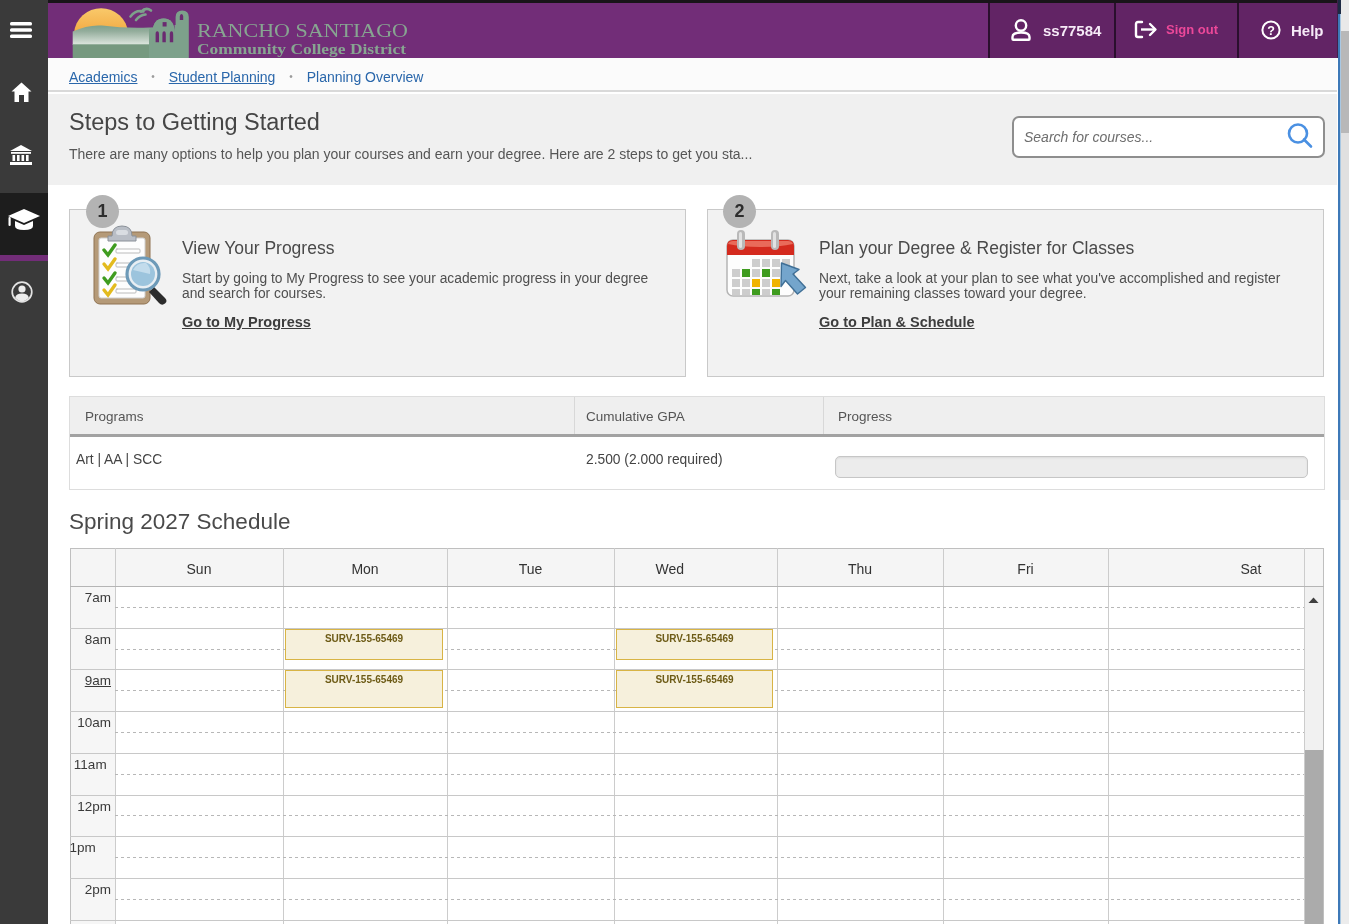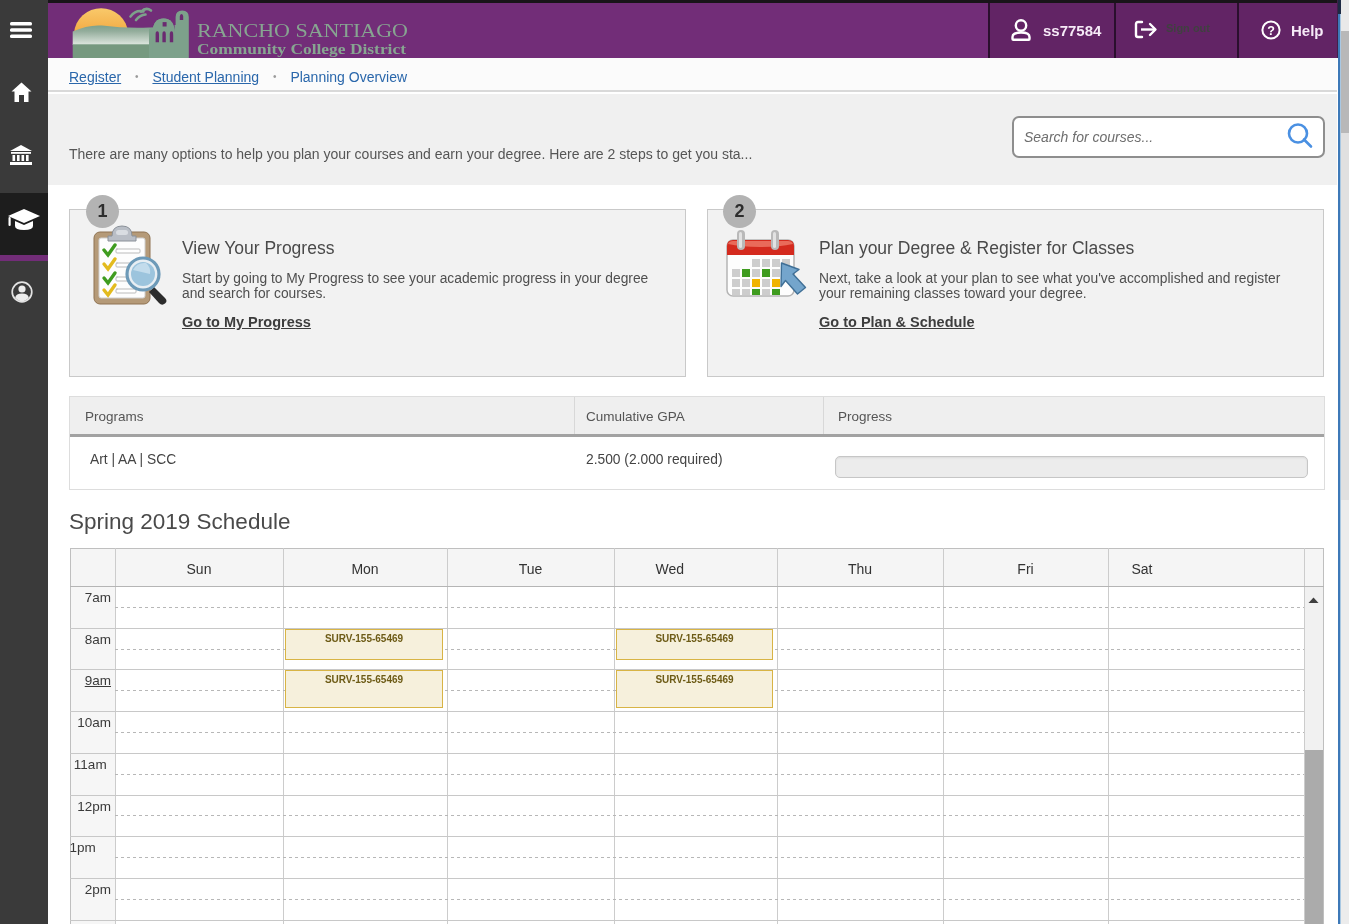--- a/index.html
+++ b/index.html
@@ -59,21 +59,21 @@
     <circle cx="12" cy="7.5" r="5.2" fill="none" stroke="#fff" stroke-width="2.4"></circle>
     <path d="M3.5 21 L3.5 19 Q3.5 14.5 12 14.5 Q20.5 14.5 20.5 19 L20.5 21 Q20.5 21.8 19.7 21.8 L4.3 21.8 Q3.5 21.8 3.5 21 Z" fill="none" stroke="#fff" stroke-width="2.4" stroke-linejoin="round"></path>
   </svg>
   <div class="abs" style="left:1043px;top:22px;font-size:15px;font-weight:bold;color:#f6eaf7;">ss77584</div>
 
   <svg class="abs" style="left:1134px;top:20px;" width="26" height="19" viewBox="0 0 26 19">
     <path d="M8 2 L4 2 Q2 2 2 4 L2 15 Q2 17 4 17 L8 17" fill="none" stroke="#fff" stroke-width="2.4" stroke-linecap="round"></path>
     <line x1="7" y1="9.5" x2="21" y2="9.5" stroke="#fff" stroke-width="2.4"></line>
     <path d="M16 4 L21.5 9.5 L16 15" fill="none" stroke="#fff" stroke-width="2.4" stroke-linecap="round" stroke-linejoin="round"></path>
   </svg>
-  <div class="abs" style="left:1166px;top:22px;font-size:11px;font-weight:bold;color:#404040;">Sign out</div>
+  <div class="abs" style="left:1166px;top:22px;font-size:13px;font-weight:bold;color:#ec4899;">Sign out</div>
 
   <svg class="abs" style="left:1261px;top:20px;" width="20" height="20" viewBox="0 0 20 20">
     <circle cx="10" cy="10" r="8.6" fill="none" stroke="#fff" stroke-width="2"></circle>
     <text x="10" y="14.5" text-anchor="middle" font-size="12.5" font-weight="bold" fill="#fff" font-family="Liberation Sans, sans-serif">?</text>
   </svg>
   <div class="abs" style="left:1291px;top:22px;font-size:15px;font-weight:bold;color:#f6eaf7;text-align:right;">Help</div>
 
   <div class="abs" style="left:0;top:0;width:48px;height:924px;background:#3a3a3a;"></div>
 
   <svg class="abs" style="left:10px;top:22px;" width="22" height="17" viewBox="0 0 22 17">
@@ -105,28 +105,29 @@
   </svg>
 
   <svg class="abs" style="left:11px;top:281px;" width="22" height="22" viewBox="0 0 22 22">
     <circle cx="11" cy="11" r="9.8" fill="none" stroke="#e2e2e2" stroke-width="1.7"></circle>
     <circle cx="11" cy="8" r="3.6" fill="#ececec"></circle>
     <path d="M4.2 16.8 Q5 12.6 11 12.6 Q17 12.6 17.8 16.8 Q14.8 20.2 11 20.2 Q7.2 20.2 4.2 16.8 Z" fill="#ececec"></path>
   </svg>
 
   <div class="abs" style="left:48px;top:58px;width:1289px;height:34px;background:#fbfbfb;border-bottom:2px solid #d9d9d9;"></div>
   <div class="abs" style="left:69px;top:69px;font-size:14px;color:#2a67ab;">
-    <span style="text-decoration:underline;">Register</span>
+    <span style="text-decoration:underline;">Academics</span>
     <span style="color:#9b9b9b;margin:0 10px;font-size:10px;vertical-align:2px;">•</span>
     <span style="text-decoration:underline;">Student Planning</span>
     <span style="color:#9b9b9b;margin:0 10px;font-size:10px;vertical-align:2px;">•</span>
     <span>Planning Overview</span>
   </div>
 
   <div class="abs" style="left:48px;top:94px;width:1289px;height:91px;background:#f0f0f0;"></div>
+  <div class="abs" style="left:69px;top:109px;font-size:23.5px;color:#454545;">Steps to Getting Started</div>
   <div class="abs" style="left:69px;top:146px;font-size:14px;color:#555;">There are many options to help you plan your courses and earn your degree. Here are 2 steps to get you sta...</div>
 
   <div class="abs" style="left:1012px;top:116px;width:313px;height:42px;background:#fff;border:2px solid #8e8e8e;border-radius:7px;"></div>
   <div class="abs" style="left:1024px;top:129px;font-size:14px;font-style:italic;color:#6e6e6e;">Search for courses...</div>
   <svg class="abs" style="left:1286px;top:122px;" width="28" height="28" viewBox="0 0 28 28">
     <circle cx="12" cy="11.5" r="9" fill="none" stroke="#4a90e2" stroke-width="2.6"></circle>
     <line x1="18" y1="17.5" x2="25" y2="24.5" stroke="#4a90e2" stroke-width="2.6" stroke-linecap="round"></line>
   </svg>
 
   <div class="abs" style="left:69px;top:209px;width:617px;height:168px;background:#f2f2f2;border:1px solid #c9c9c9;"></div>
@@ -200,25 +201,25 @@
   <div class="abs" style="left:819px;top:314px;font-size:14.5px;font-weight:bold;color:#3d3d3d;text-decoration:underline;">Go to Plan &amp; Schedule</div>
 
   <div class="abs" style="left:69px;top:396px;width:1256px;height:94px;border:1px solid #ddd;background:#fff;"></div>
   <div class="abs" style="left:70px;top:397px;width:1254px;height:37px;background:#efefef;"></div>
   <div class="abs" style="left:574px;top:397px;width:1px;height:37px;background:#d8d8d8;"></div>
   <div class="abs" style="left:823px;top:397px;width:1px;height:37px;background:#d8d8d8;"></div>
   <div class="abs" style="left:70px;top:434px;width:1254px;height:3px;background:#a2a2a2;"></div>
   <div class="abs" style="left:85px;top:409px;font-size:13.5px;color:#555;">Programs</div>
   <div class="abs" style="left:586px;top:409px;font-size:13.5px;color:#555;">Cumulative GPA</div>
   <div class="abs" style="left:838px;top:409px;font-size:13.5px;color:#555;">Progress</div>
-  <div class="abs" style="left:90px;top:452px;font-size:13.8px;color:#444;">Art | AA | SCC</div>
+  <div class="abs" style="left:76px;top:452px;font-size:13.8px;color:#444;">Art | AA | SCC</div>
   <div class="abs" style="left:586px;top:452px;font-size:13.8px;color:#444;">2.500 (2.000 required)</div>
   <div class="abs" style="left:835px;top:456px;width:473px;height:22px;background:#ececec;border:1px solid #c6c6c6;border-radius:5px;box-shadow:inset 0 1px 2px rgba(0,0,0,0.08);"></div>
 
-  <div class="abs" style="left:69px;top:509px;font-size:22.5px;color:#4a4a4a;">Spring 2019 Schedule</div>
+  <div class="abs" style="left:69px;top:509px;font-size:22.5px;color:#4a4a4a;">Spring 2027 Schedule</div>
 
   <div id="cal">
       <div class="abs" style="left:69.5px;top:548px;width:1254.5px;height:38px;background:#f5f5f5;"></div>
       <div class="abs" style="left:69.5px;top:586px;width:45.5px;height:338px;background:#f6f6f6;"></div>
       <div class="abs" style="left:1303.5px;top:586px;width:20.5px;height:338px;background:#f1f1f1;"></div>
       <div class="abs" style="left:69.5px;top:548px;width:1254.5px;height:376px;border:1px solid #bfbfbf;border-bottom:none;"></div>
       <div class="abs" style="left:115px;top:548px;width:1px;height:376px;background:#ccc;"></div>
       <div class="abs" style="left:283px;top:548px;width:1px;height:376px;background:#ccc;"></div>
       <div class="abs" style="left:447px;top:548px;width:1px;height:376px;background:#ccc;"></div>
       <div class="abs" style="left:614px;top:548px;width:1px;height:376px;background:#ccc;"></div>
@@ -226,21 +227,21 @@
       <div class="abs" style="left:943px;top:548px;width:1px;height:376px;background:#ccc;"></div>
       <div class="abs" style="left:1108px;top:548px;width:1px;height:376px;background:#ccc;"></div>
       <div class="abs" style="left:1303.5px;top:548px;width:1px;height:376px;background:#ccc;"></div>
       <div class="abs" style="left:69.5px;top:586px;width:1254.5px;height:1px;background:#b5b5b5;"></div>
       <div class="abs" style="left:159px;top:561px;width:80px;text-align:center;font-size:14px;color:#333;">Sun</div>
       <div class="abs" style="left:325px;top:561px;width:80px;text-align:center;font-size:14px;color:#333;">Mon</div>
       <div class="abs" style="left:490.5px;top:561px;width:80px;text-align:center;font-size:14px;color:#333;">Tue</div>
       <div class="abs" style="left:655.5px;top:561px;width:80px;text-align:left;font-size:14px;color:#333;">Wed</div>
       <div class="abs" style="left:820px;top:561px;width:80px;text-align:center;font-size:14px;color:#333;">Thu</div>
       <div class="abs" style="left:985.5px;top:561px;width:80px;text-align:center;font-size:14px;color:#333;">Fri</div>
-      <div class="abs" style="left:1102px;top:561px;width:80px;text-align:center;font-size:14px;color:#333;">Sat</div>
+      <div class="abs" style="left:1211px;top:561px;width:80px;text-align:center;font-size:14px;color:#333;">Sat</div>
       <div class="abs" style="left:115px;top:606.85px;width:1188.5px;height:1px;background:repeating-linear-gradient(90deg,#b7b7b7 0 3px,transparent 3px 6px);"></div>
       <div class="abs" style="left:69.5px;top:590px;width:41.5px;text-align:right;font-size:13.5px;color:#3a3a3a;">7am</div>
       <div class="abs" style="left:69.5px;top:627.7px;width:1234px;height:1px;background:#c8c8c8;"></div>
       <div class="abs" style="left:115px;top:648.5500000000001px;width:1188.5px;height:1px;background:repeating-linear-gradient(90deg,#b7b7b7 0 3px,transparent 3px 6px);"></div>
       <div class="abs" style="left:69.5px;top:631.7px;width:41.5px;text-align:right;font-size:13.5px;color:#3a3a3a;">8am</div>
       <div class="abs" style="left:69.5px;top:669.4px;width:1234px;height:1px;background:#c8c8c8;"></div>
       <div class="abs" style="left:115px;top:690.25px;width:1188.5px;height:1px;background:repeating-linear-gradient(90deg,#b7b7b7 0 3px,transparent 3px 6px);"></div>
       <div class="abs" style="left:69.5px;top:673.4px;width:41.5px;text-align:right;font-size:13.5px;color:#3a3a3a;text-decoration:underline;">9am</div>
       <div class="abs" style="left:69.5px;top:711.1px;width:1234px;height:1px;background:#c8c8c8;"></div>
       <div class="abs" style="left:115px;top:731.95px;width:1188.5px;height:1px;background:repeating-linear-gradient(90deg,#b7b7b7 0 3px,transparent 3px 6px);"></div>

